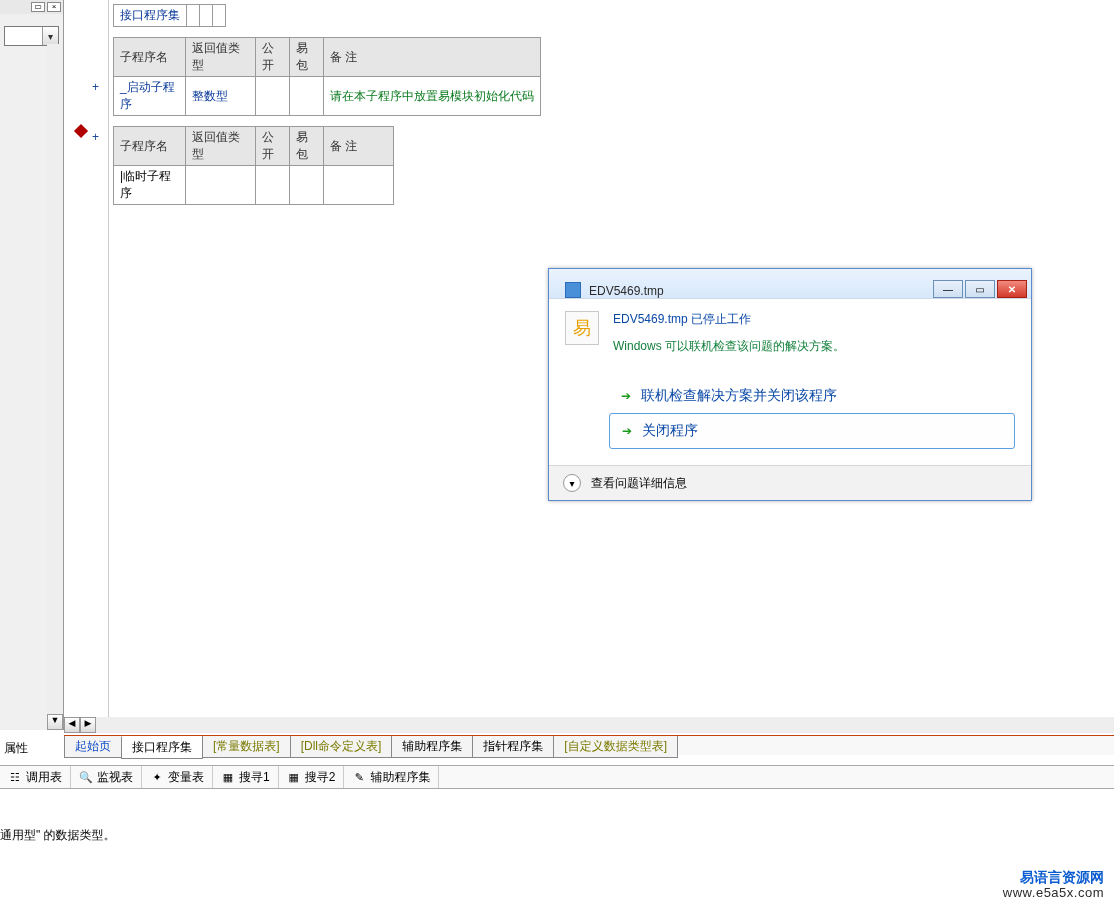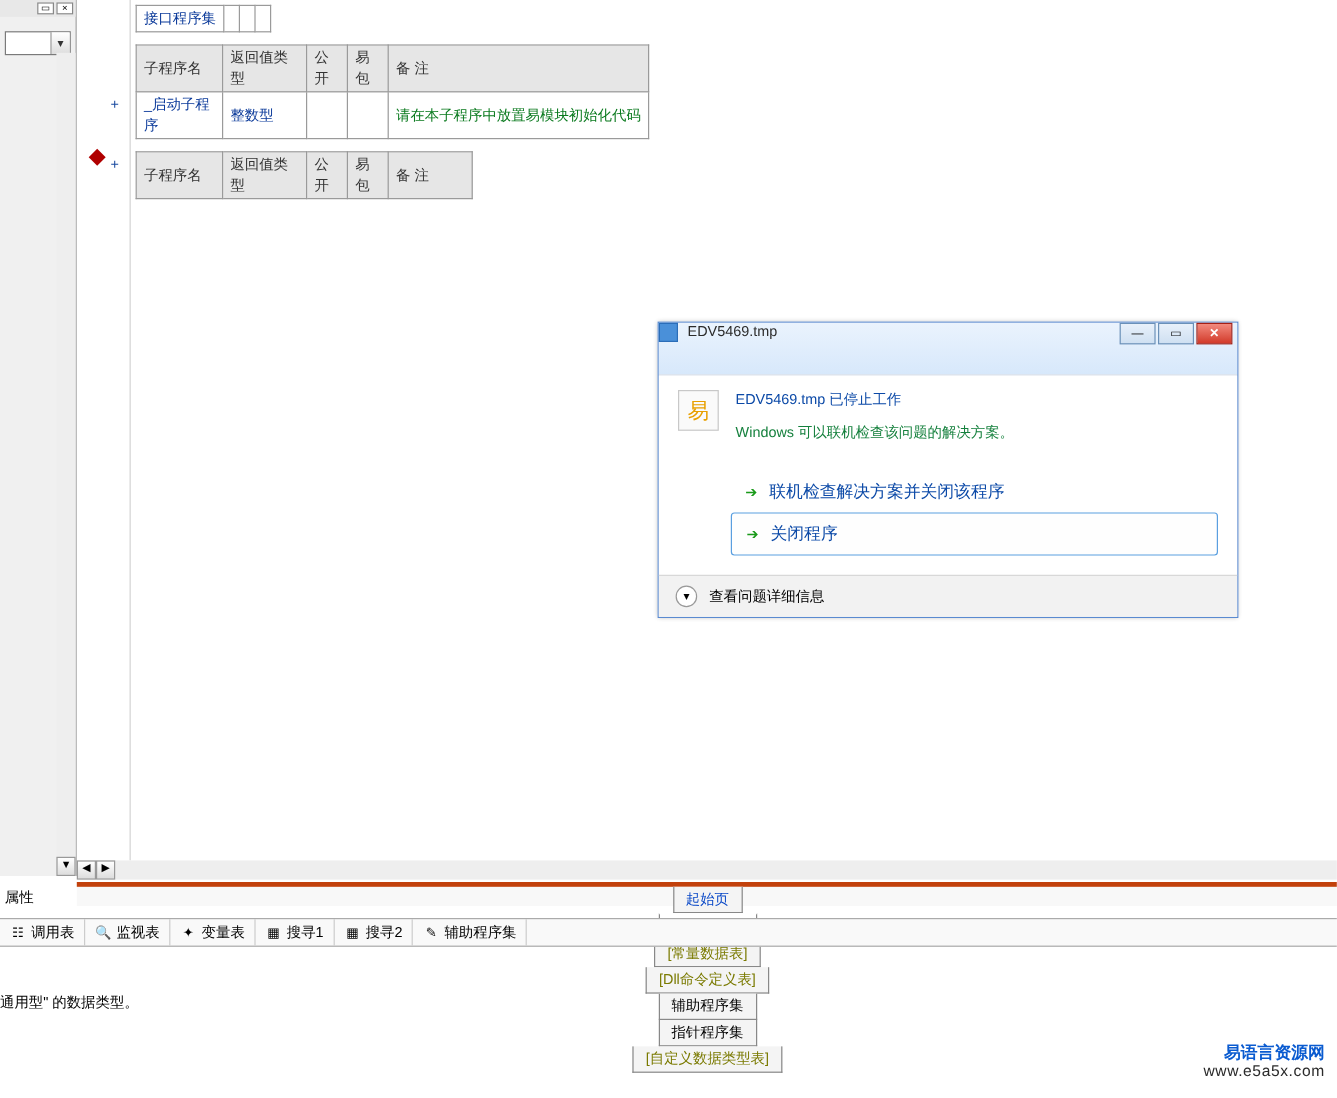--- a/index.html
+++ b/index.html
@@ -169,24 +169,23 @@
 }
 
 
 .tabs-row {
   position: absolute;
   left: 64px;
   top: 735px;
   right: 0;
   height: 20px;
   display: flex;
-  align-items: center;
-  border-top: 4px solid #c2410c;
+  align-items: flex-start;
+  border-top: 1px solid #c2410c;
   background: #f8f8f8;
-  flex-direction: column;
 }
 .tab {
   padding: 2px 10px;
   border: 1px solid #888;
   border-top: none;
   background: #f4f4f4;
   font-size: 12px;
   cursor: pointer;
   margin-right: -1px;
   position: relative;
@@ -252,25 +251,25 @@
 .dialog {
   position: absolute;
   left: 548px;
   top: 268px;
   width: 484px;
   border: 1px solid #5a8ad0;
   background: #fff;
   box-shadow: 0 0 4px rgba(0,0,0,0.3);
 }
 .titlebar {
-  height: 44px;
+  height: 30px;
   background: linear-gradient(#eaf3fd,#d7e8fb);
   display: flex;
-  align-items: flex-start;
-  padding: 0 4px 0 0;
+  align-items: flex-end;
+  padding: 0 4px 0 16px;
   gap: 8px;
   border-bottom: 1px solid #cfd8e5;
 }
 .titlebar .app-icon {
   width: 16px; height: 16px;
   background: #4a90d9;
   border: 1px solid #2b6db8;
 }
 .titlebar-title {
   flex: 1;
@@ -413,20 +412,27 @@
     </table>
 
   <table class="dtable t3">
     <tbody>
         <tr>
       <th style="width:72px">子程序名</th>
       <th style="width:70px">返回值类型</th>
       <th style="width:34px">公开</th>
       <th style="width:34px">易包</th>
       <th style="width:70px">备 注</th>
+    </tr>
+    <tr>
+      <td>|临时子程序</td>
+      <td></td>
+      <td></td>
+      <td></td>
+      <td></td>
     </tr>
   </tbody>
     </table>
 </div>
 
 <div class="hscroll">
   <div class="hscroll-btn">◀</div>
   <div class="hscroll-btn">▶</div>
 </div>
 

